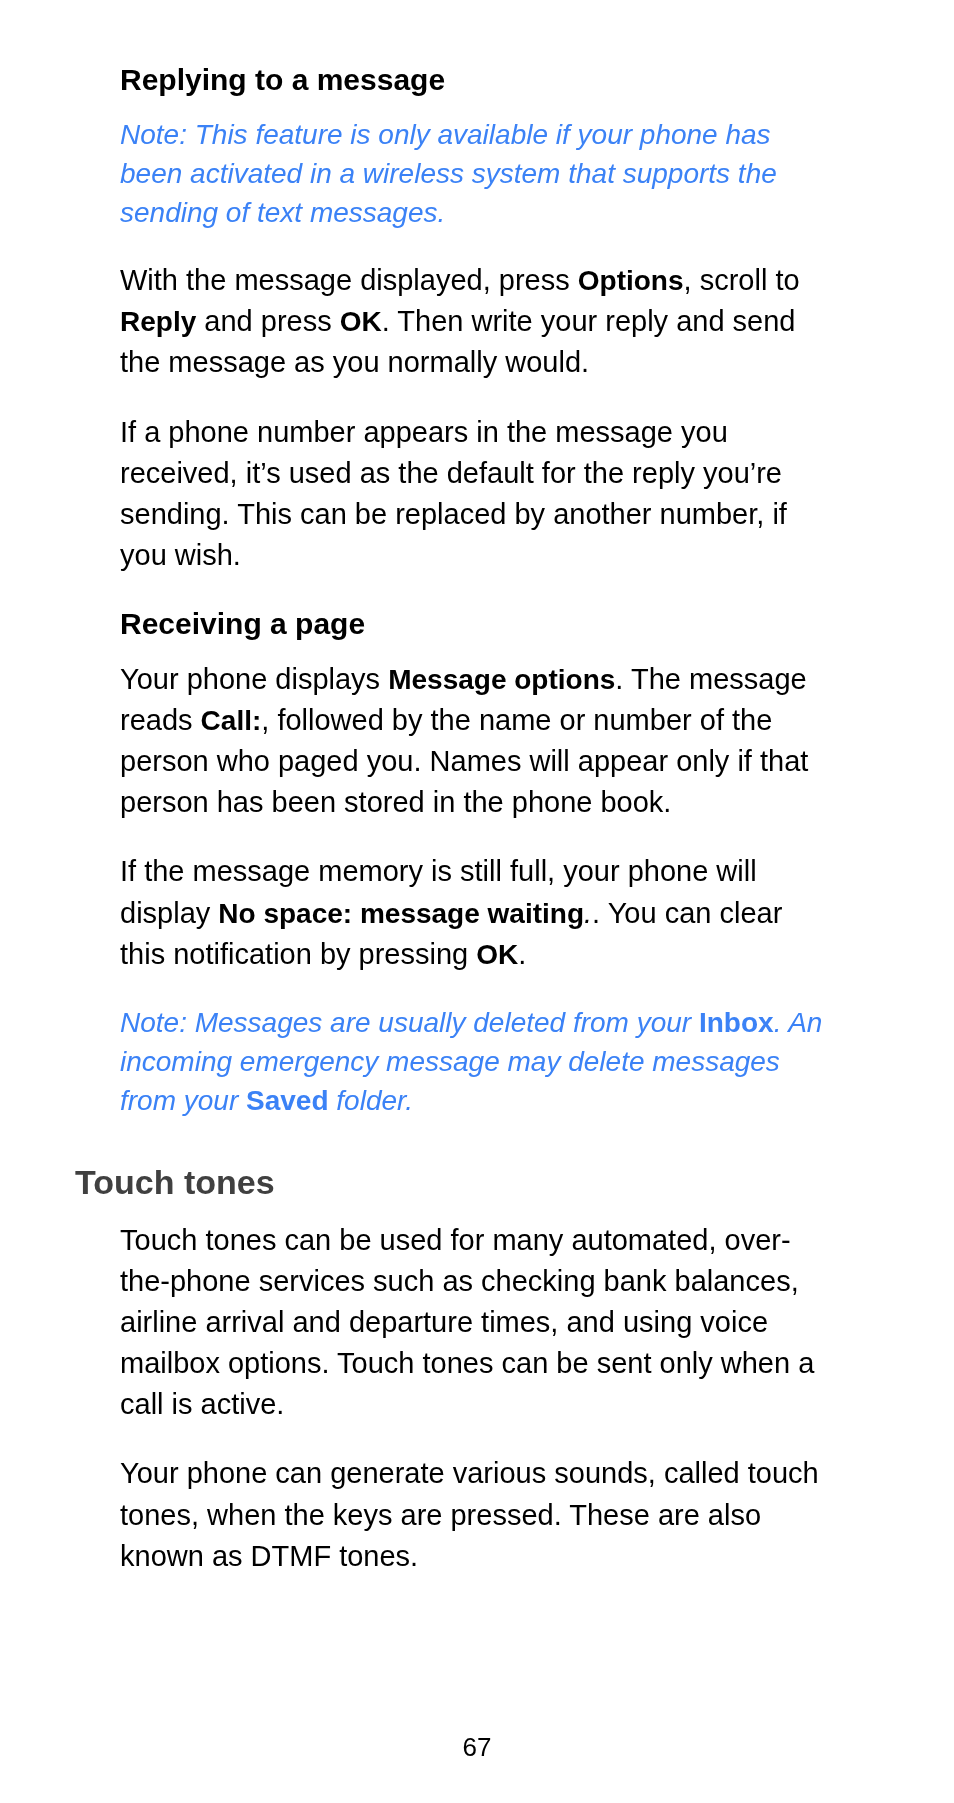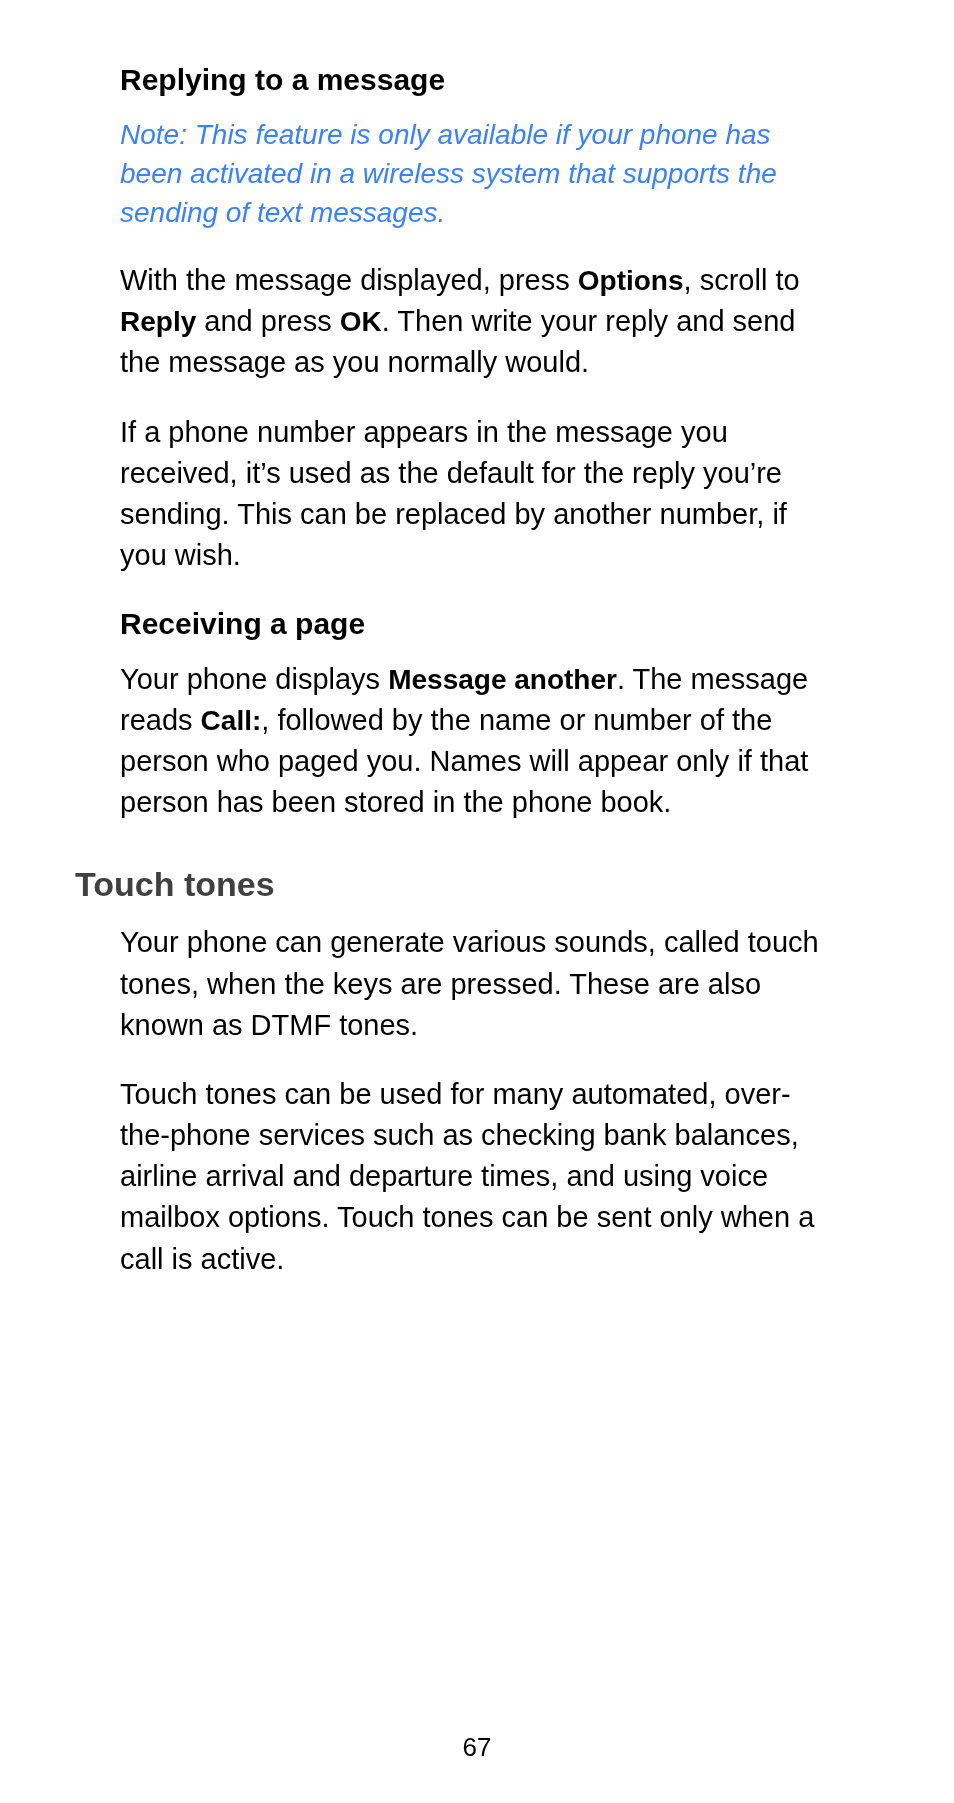--- a/index.html
+++ b/index.html
@@ -76,30 +76,36 @@
     <span>With the message displayed, press </span><span class="ui">Options</span><span>, scroll to </span><span class="ui">Reply</span><span> and press </span><span class="ui">OK</span><span>. Then write your reply and send the message as you normally would.</span>
   </p>
 
   <p class="para">If a phone number appears in the message you received, it’s used as the default for the reply you’re sending. This can be replaced by another number, if you wish.</p>
 </div>
 
 <div class="block">
   <div class="h3">Receiving a page</div>
 
   <p class="para">
-    <span>Your phone displays </span><span class="ui">Message another</span><span>. The message reads </span><span class="ui">Call:</span><span>, followed by the name or number of the person who paged you. Names will appear only if that person has been stored in the phone book.</span>
+    <span>Your phone displays </span><span class="ui">Message options</span><span>. The message reads </span><span class="ui">Call:</span><span>, followed by the name or number of the person who paged you. Names will appear only if that person has been stored in the phone book.</span>
   </p>
 </div>
 
 <div class="block">
 
 
+  <p class="para">
+    <span>If the message memory is still full, your phone will display </span><span class="ui">No space: message waiting</span><span style="font-style:italic;">.</span><span>. You can clear this notification by pressing </span><span class="ui">OK</span><span>.</span>
+  </p>
 
+  <p class="note" style="margin-bottom:8px;">
+    <span>Note: Messages are usually deleted from your </span><span class="bold-upright">Inbox</span><span>. An incoming emergency message may delete messages from your </span><span class="bold-upright">Saved</span><span> folder.</span>
+  </p>
 </div>
 
 <div class="section-title">Touch tones</div>
 
 <div class="block">
+  <p class="para">Touch tones can be used for many automated, over-the-phone services such as checking bank balances, airline arrival and departure times, and using voice mailbox options. Touch tones can be sent only when a call is active.</p>
   <p class="para">Your phone can generate various sounds, called touch tones, when the keys are pressed. These are also known as DTMF tones.</p>
-  <p class="para">Touch tones can be used for many automated, over-the-phone services such as checking bank balances, airline arrival and departure times, and using voice mailbox options. Touch tones can be sent only when a call is active.</p>
 </div>
 
 <div class="page-number">67</div>
 
 </body></html>

